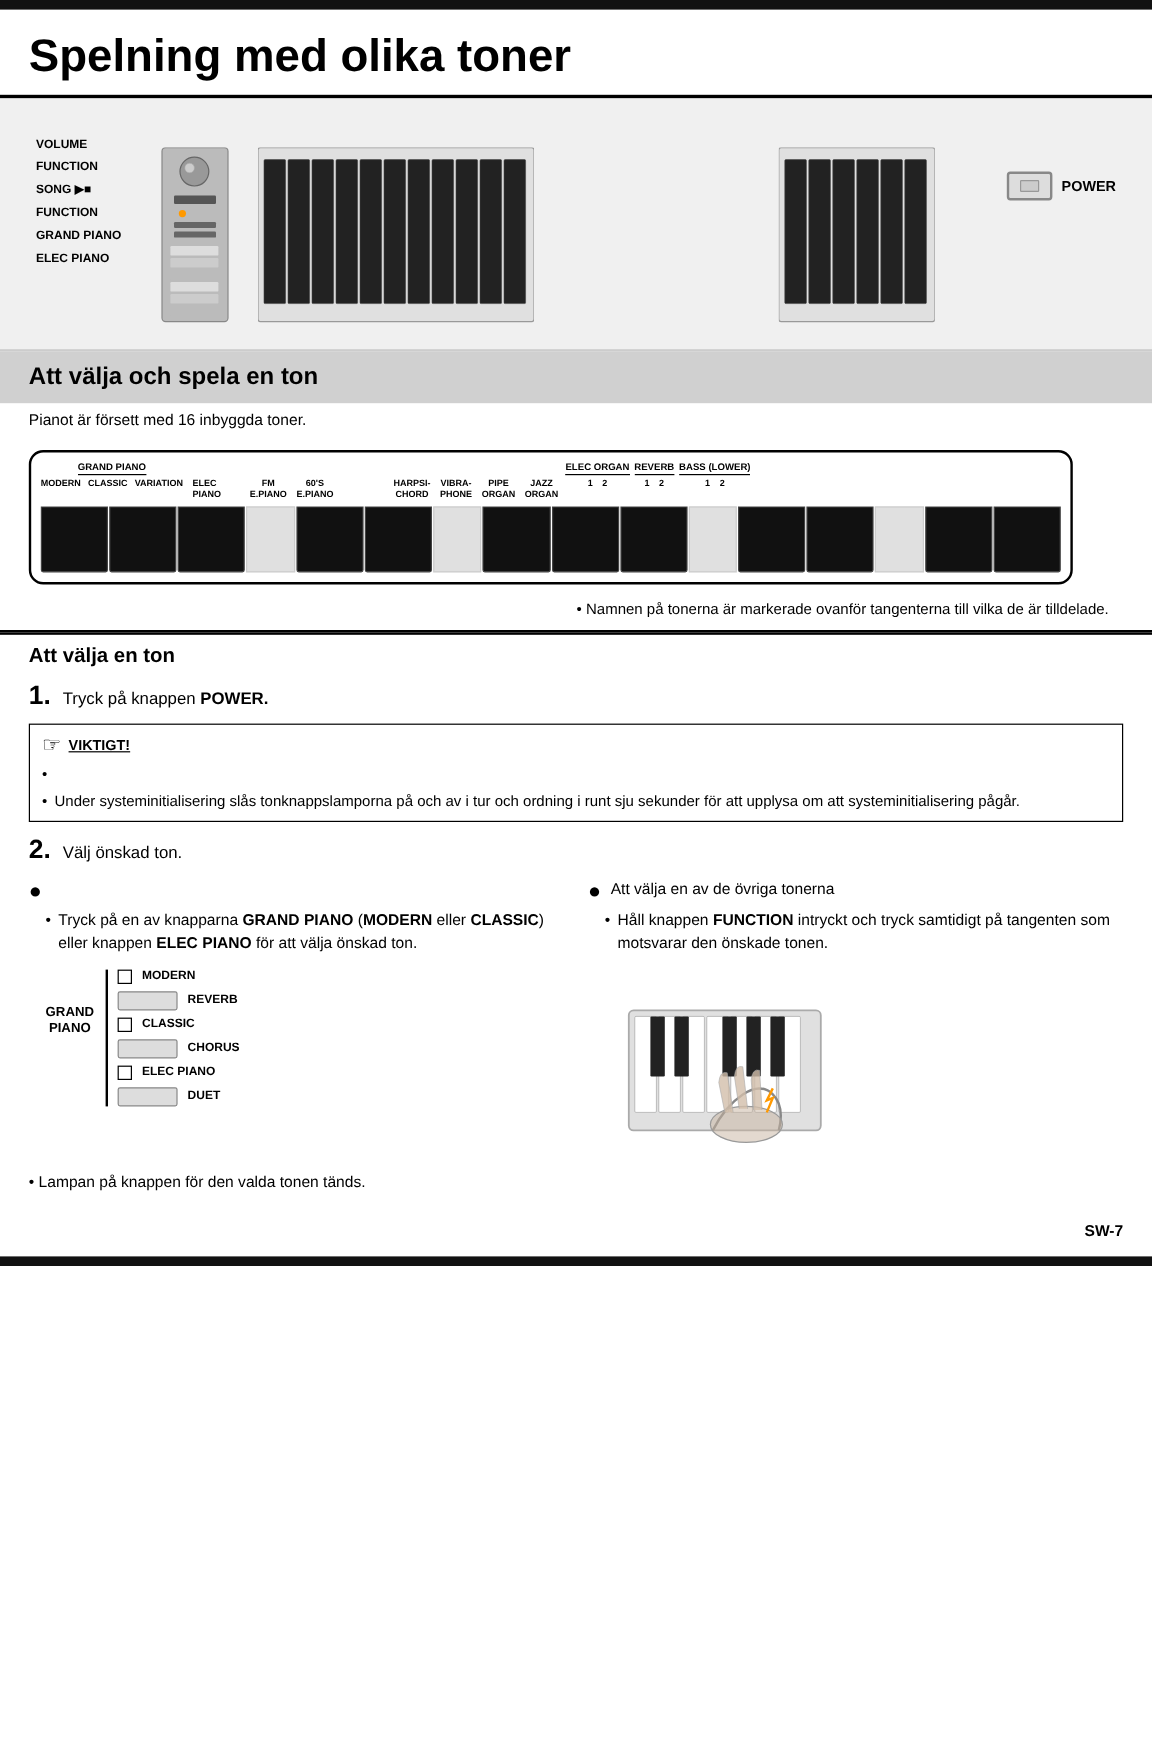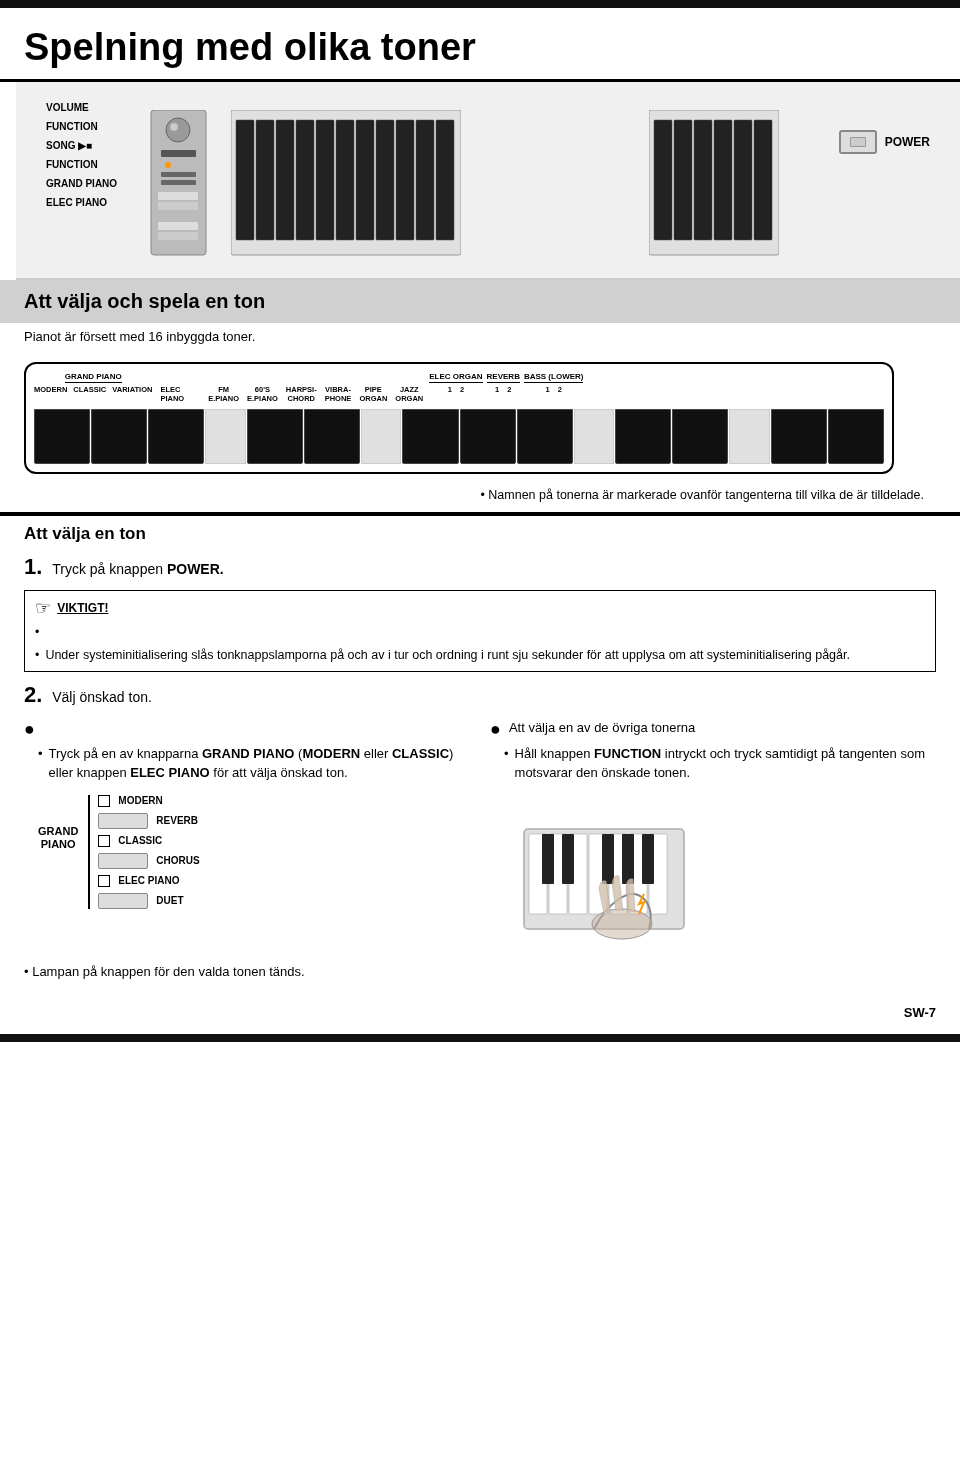--- a/index.html
+++ b/index.html
@@ -28,26 +28,25 @@
     }
     .page-title-section h1 {
       font-size: 38px;
       font-weight: bold;
       color: #000;
     }
 
     
     .diagram-section {
       background: #f0f0f0;
-      padding: 18px 30px 18px 30px;
+      padding: 31px 30px 18px 30px;
       display: flex;
       align-items: center;
       justify-content: space-between;
       border-bottom: 2px solid #ccc;
-      margin-left: 16px;
     }
 
     .keyboard-diagram {
       display: flex;
       align-items: flex-start;
       gap: 20px;
     }
 
     .labels-panel {
       display: flex;
@@ -405,21 +404,21 @@
       <div style="display:flex; flex-direction:column; align-items:center; margin-right:4px;">
         <div style="font-size:8px; border-bottom:1px solid #000; padding-bottom:1px; margin-bottom:2px; height:11px;"></div>
         <span style="font-size:7.5px; padding:0 2px; white-space:nowrap; text-align:center;margin-left:16px;">FM<br>E.PIANO</span>
       </div>
       <div style="display:flex; flex-direction:column; align-items:center; margin-right:4px;">
         <div style="font-size:8px; border-bottom:1px solid #000; padding-bottom:1px; margin-bottom:2px; height:11px;"></div>
         <span style="font-size:7.5px; padding:0 2px; white-space:nowrap; text-align:center;">60'S<br>E.PIANO</span>
       </div>
       <div style="display:flex; flex-direction:column; align-items:center; margin-right:4px;">
         <div style="font-size:8px; border-bottom:1px solid #000; padding-bottom:1px; margin-bottom:2px; height:11px;"></div>
-        <span style="font-size:7.5px; padding:0 2px; white-space:nowrap; text-align:center;">HARPSI-<br>CHORD</span>
+        <span style="font-size:7.5px; padding:0 2px; white-space:nowrap; text-align:center;margin-left:42px;">HARPSI-<br>CHORD</span>
       </div>
       <div style="display:flex; flex-direction:column; align-items:center; margin-right:4px;">
         <div style="font-size:8px; border-bottom:1px solid #000; padding-bottom:1px; margin-bottom:2px; height:11px;"></div>
         <span style="font-size:7.5px; padding:0 2px; white-space:nowrap; text-align:center;">VIBRA-<br>PHONE</span>
       </div>
       <div style="display:flex; flex-direction:column; align-items:center; margin-right:4px;">
         <div style="font-size:8px; border-bottom:1px solid #000; padding-bottom:1px; margin-bottom:2px; height:11px;"></div>
         <span style="font-size:7.5px; padding:0 2px; white-space:nowrap; text-align:center;">PIPE<br>ORGAN</span>
       </div>
       <div style="display:flex; flex-direction:column; align-items:center; margin-right:4px;">

